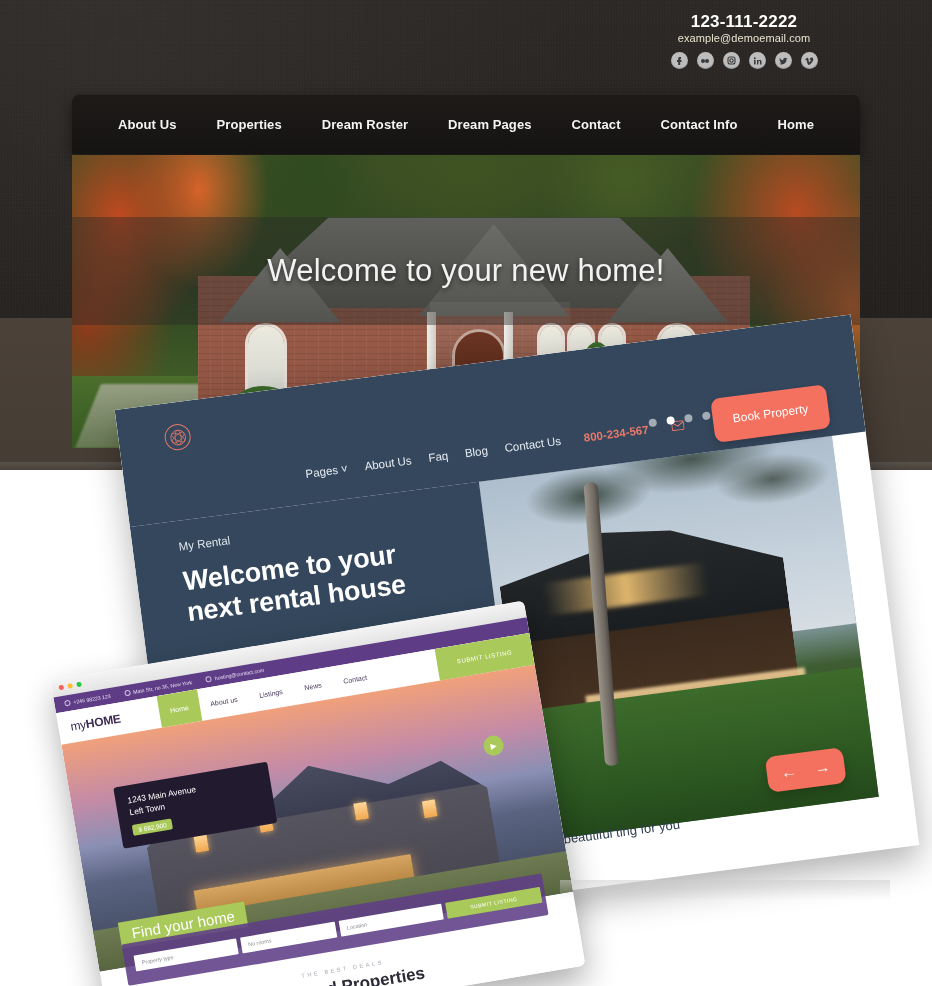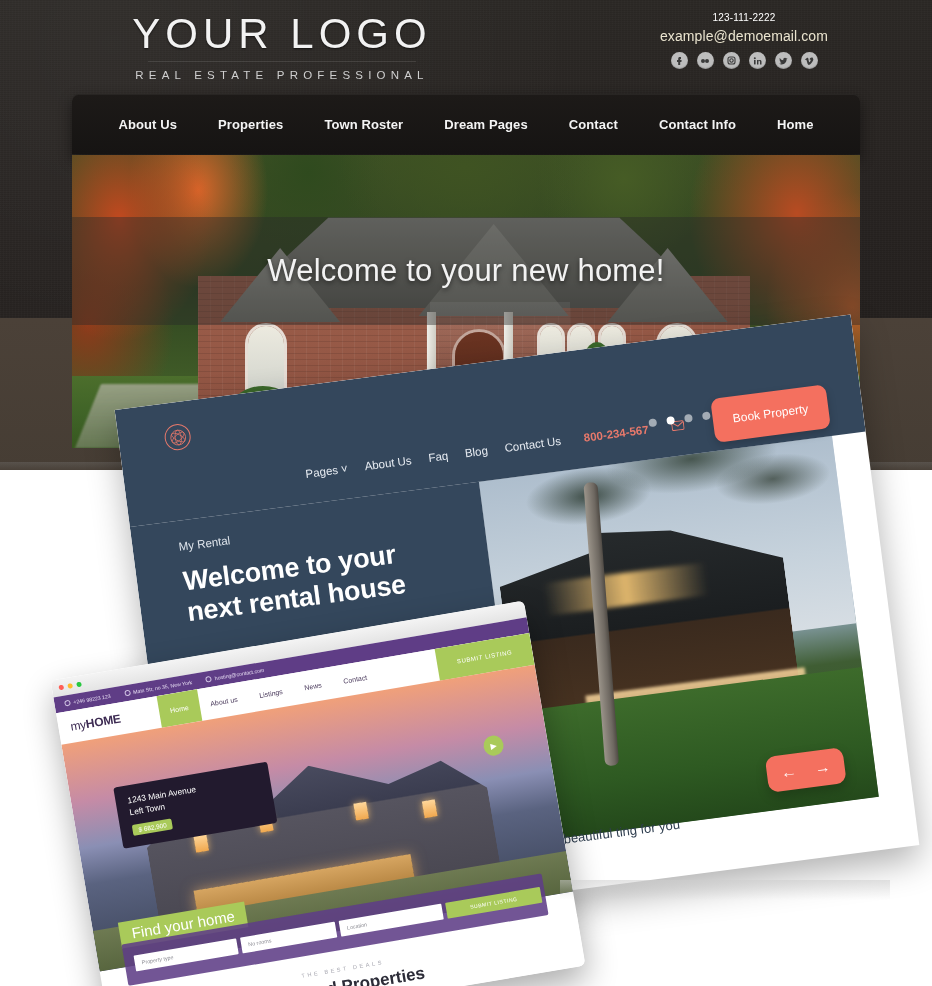--- a/index.html
+++ b/index.html
@@ -42,22 +42,22 @@
     margin-top: 7px;
     font-size: 11.5px; letter-spacing: 5.2px; font-weight: 400;
     color: #cfcfcf;
   }
   .brand-rule {
     margin: 5px auto 0; width: 268px; height: 1px;
     background: rgba(255,255,255,.10);
   }
 
   .contact-block { position: absolute; right: 78px; top: 12px; width: 220px; text-align: center; }
-  .contact-phone { font-size: 10px; font-weight: 400; color: #ffffff; letter-spacing: .2px; }
-  .contact-email { margin-top: 5px; font-size: 14px; color: #eae4cf; letter-spacing: .1px; }
+  .contact-phone { font-size: 17px; font-weight: 700; color: #ffffff; letter-spacing: .2px; }
+  .contact-email { font-size: 11px; color: #eae4cf; letter-spacing: .1px; }
   .socials { margin-top: 8px; display: flex; justify-content: center; gap: 9px; }
   .soc {
     width: 17px; height: 17px; border-radius: 50%;
     background: #bdbdbd;
     display: flex; align-items: center; justify-content: center;
     color: #3a3a3a; font-size: 9px; font-weight: 700;
     box-shadow: inset 0 -1px 1px rgba(0,0,0,.18);
   }
   .soc svg { display: block; }
 
@@ -419,25 +419,20 @@
 <body>
 
 <div id="stage">
 
   <div class="site-one">
     <div class="site-one-base"></div>
 
     <div class="site-one-header">
       <div class="noise"></div>
 
-      <div class="brand">
-        <div class="brand-title">YOUR LOGO</div>
-        <div class="brand-rule"></div>
-        <div class="brand-sub">REAL ESTATE PROFESSIONAL</div>
-      </div>
 
       <div class="contact-block">
         <div class="contact-phone">123-111-2222</div>
         <div class="contact-email">example@demoemail.com</div>
         <div class="socials">
           <div class="soc">
             <svg width="8" height="8" viewBox="0 0 8 8">
                 <path d="M5 2h1V0H4.8C3.8 0 3.2.7 3.2 1.7V3H2v2h1.2v3h2V5H6.4L6.6 3H5.2V2.2c0-.15.05-.2.3-.2z" fill="#3a3a3a"></path>
               </svg>
           </div>
@@ -469,21 +464,21 @@
             <svg width="9" height="8" viewBox="0 0 9 8">
                 <path d="M8.4 2.3c-.04.83-.62 1.96-1.74 3.4-1.16 1.5-2.14 2.25-2.94 2.25-.5 0-.92-.46-1.26-1.37L1.78 4.1c-.25-.9-.52-1.37-.8-1.37-.07 0-.28.13-.63.38L0 2.62c.4-.35.79-.7 1.17-1.05.53-.46.92-.7 1.19-.72.62-.06 1 .37 1.14 1.28.16.98.27 1.6.33 1.83.18.8.37 1.21.58 1.21.17 0 .41-.26.74-.79.33-.52.5-.92.53-1.2.05-.49-.14-.73-.57-.73-.2 0-.41.05-.63.14.42-1.37 1.22-2.04 2.4-2 .88.03 1.29.6 1.24 1.71z" fill="#3a3a3a"></path>
               </svg>
           </div>
         </div>
       </div>
 
       <div class="navbar">
         <div class="nav-item">About Us</div>
         <div class="nav-item">Properties</div>
-        <div class="nav-item">Town Roster</div>
+        <div class="nav-item">Dream Roster</div>
         <div class="nav-item">Dream Pages</div>
         <div class="nav-item">Contact</div>
         <div class="nav-item">Contact Info</div>
         <div class="nav-item">Home</div>
       </div>
     </div>
 
     <div class="hero">
       <div class="hero-trees"></div>
       <div class="hero-lawn"></div>

